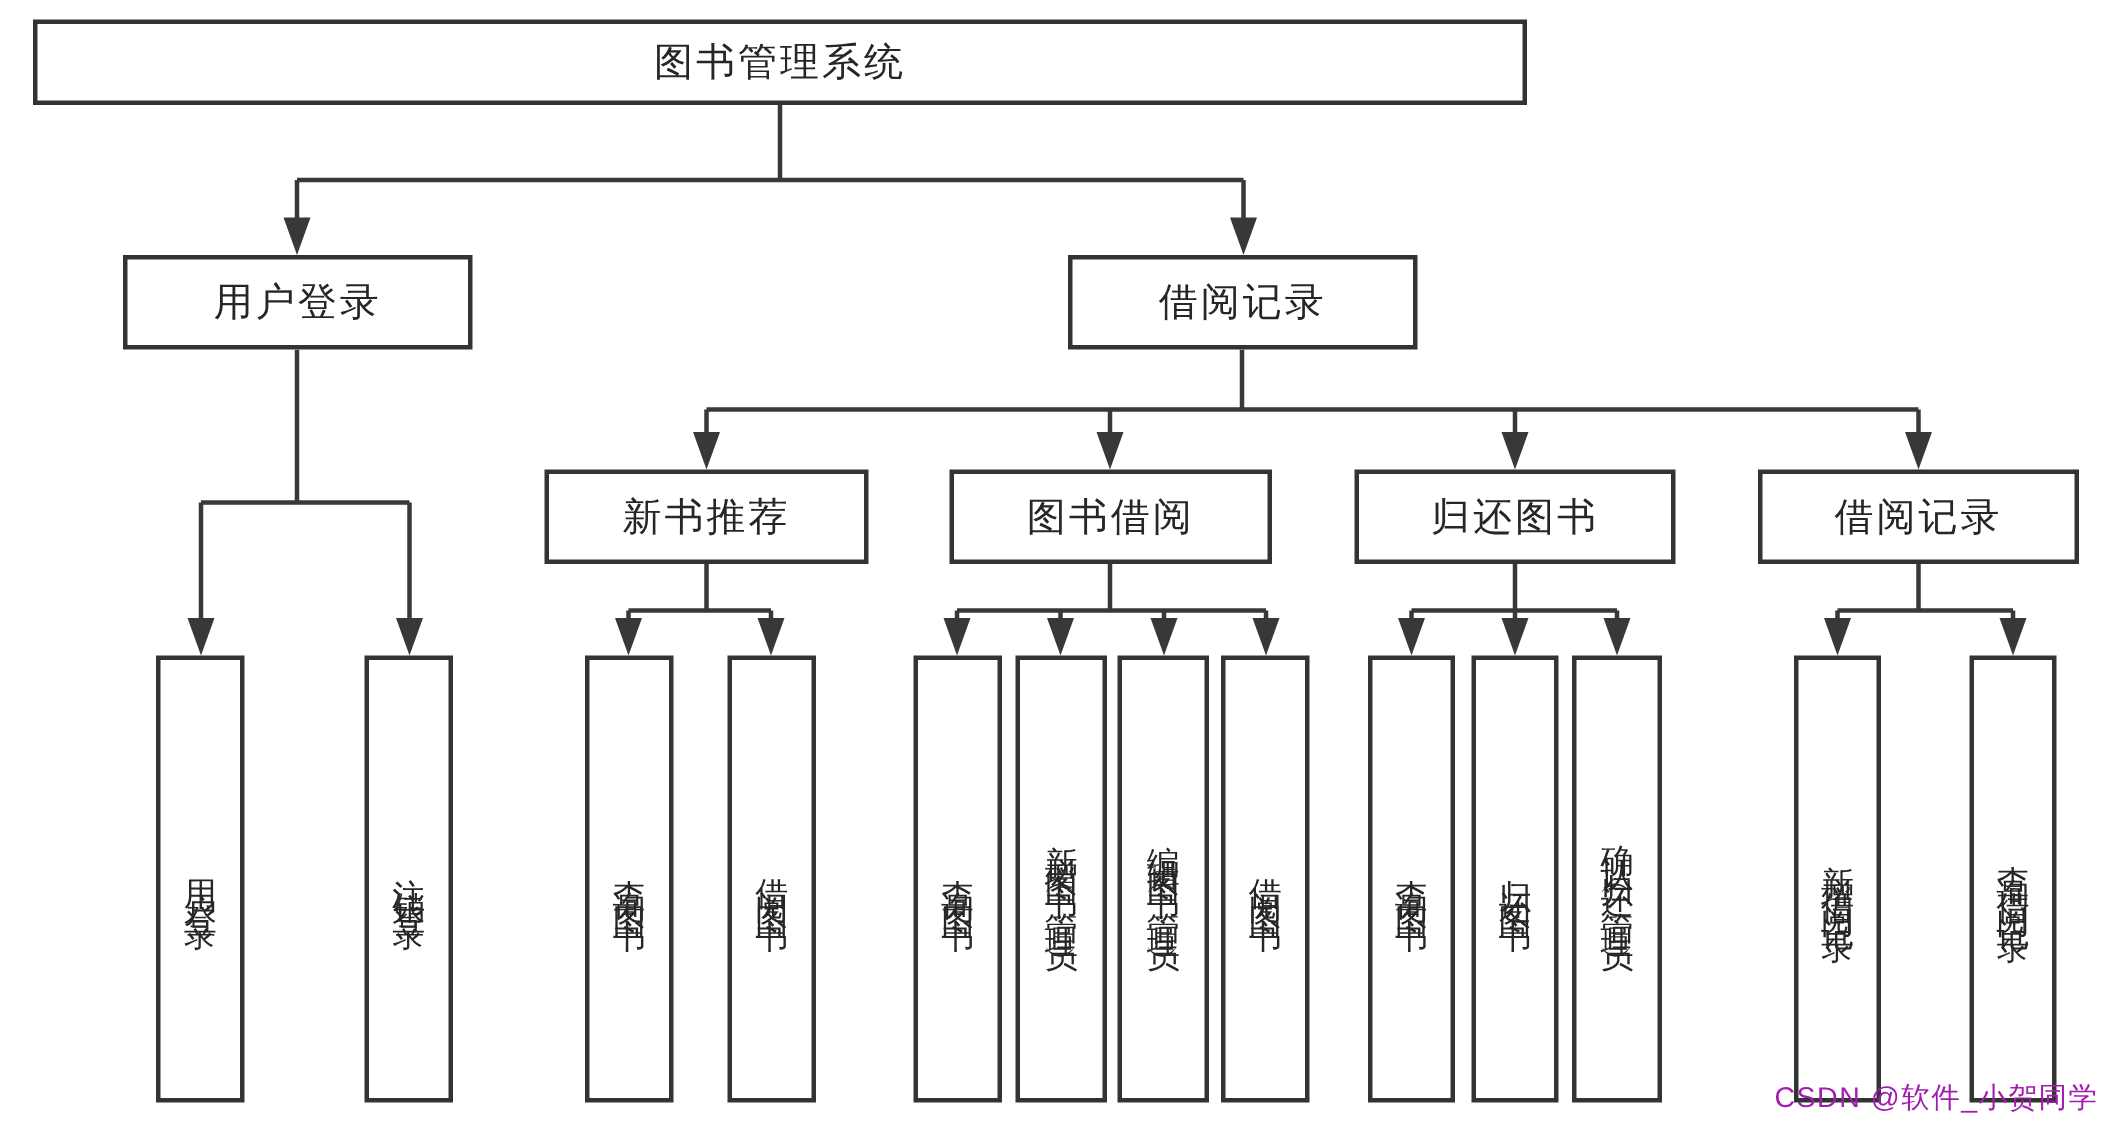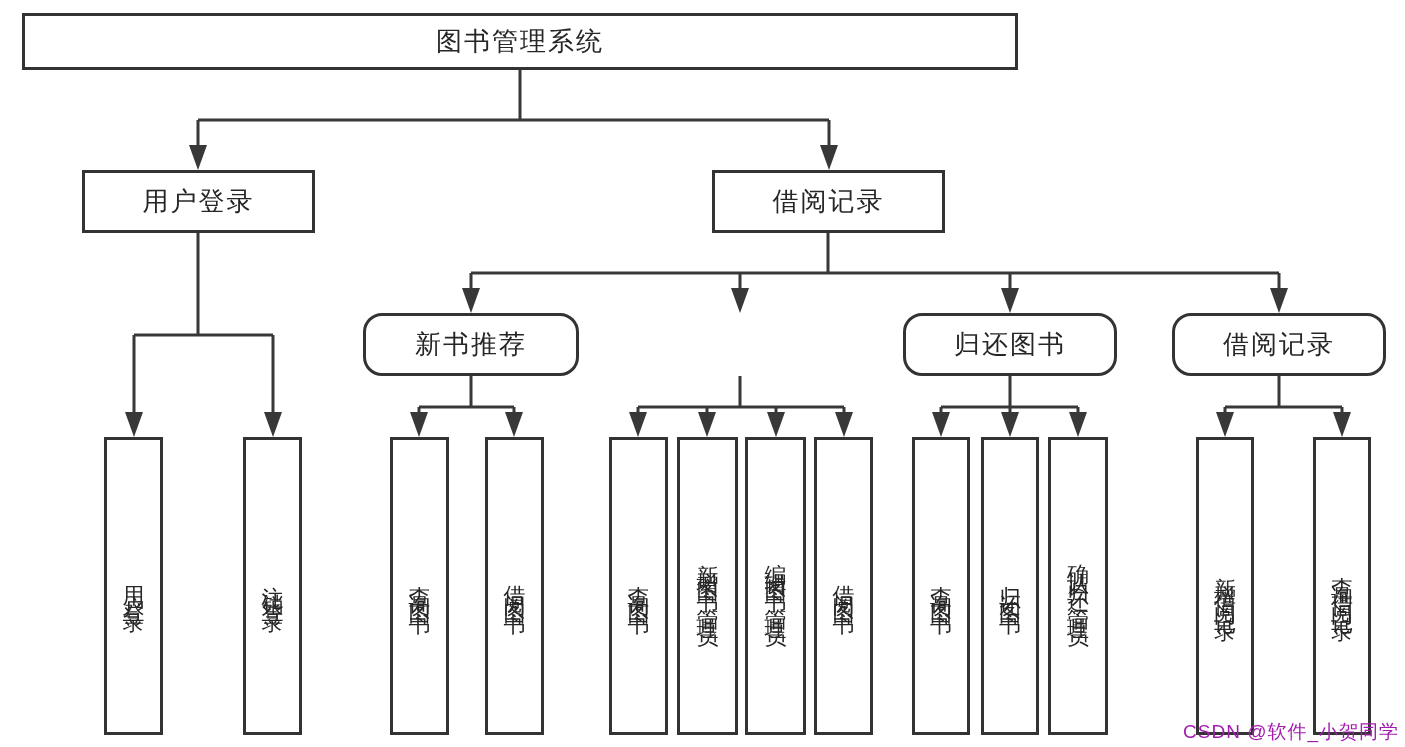--- a/index.html
+++ b/index.html
@@ -28,21 +28,21 @@
     justify-content: center;
   }
   .hlabel {
     font-size: 26px;
     letter-spacing: 2px;
     white-space: nowrap;
     color: #262626;
   }
   .root-box   { left: 22px;  top: 13px;  width: 996px; height: 57px; }
   .lvl2       { top: 170px; height: 63px; width: 233px; }
-  .lvl3       { top: 313px; height: 63px; border-radius: 19px; }
+  .lvl3       { top: 313px; height: 63px; }
   .leaf       { top: 437px; height: 298px; }
   .vtext {
     writing-mode: vertical-rl;
     text-orientation: mixed;
     font-size: 22px;
     line-height: 1;
     letter-spacing: 9px;
     color: #262626;
     white-space: nowrap;
   }
@@ -125,20 +125,23 @@
   <div class="box lvl2" style="left:82px">
     <span class="hlabel">用户登录</span>
   </div>
   <div class="box lvl2" style="left:712px">
     <span class="hlabel">借阅记录</span>
   </div>
 
   <div class="box lvl3" style="left:363px;width:216px">
     <span class="hlabel">新书推荐</span>
   </div>
+  <div class="box lvl3" style="left:633px;width:215px">
+    <span class="hlabel">图书借阅</span>
+  </div>
   <div class="box lvl3" style="left:903px;width:214px">
     <span class="hlabel">归还图书</span>
   </div>
   <div class="box lvl3" style="left:1172px;width:214px">
     <span class="hlabel">借阅记录</span>
   </div>
 
   <div class="box leaf" style="left:104px;width:59px">
     <span class="vtext">用户登录</span>
   </div>

